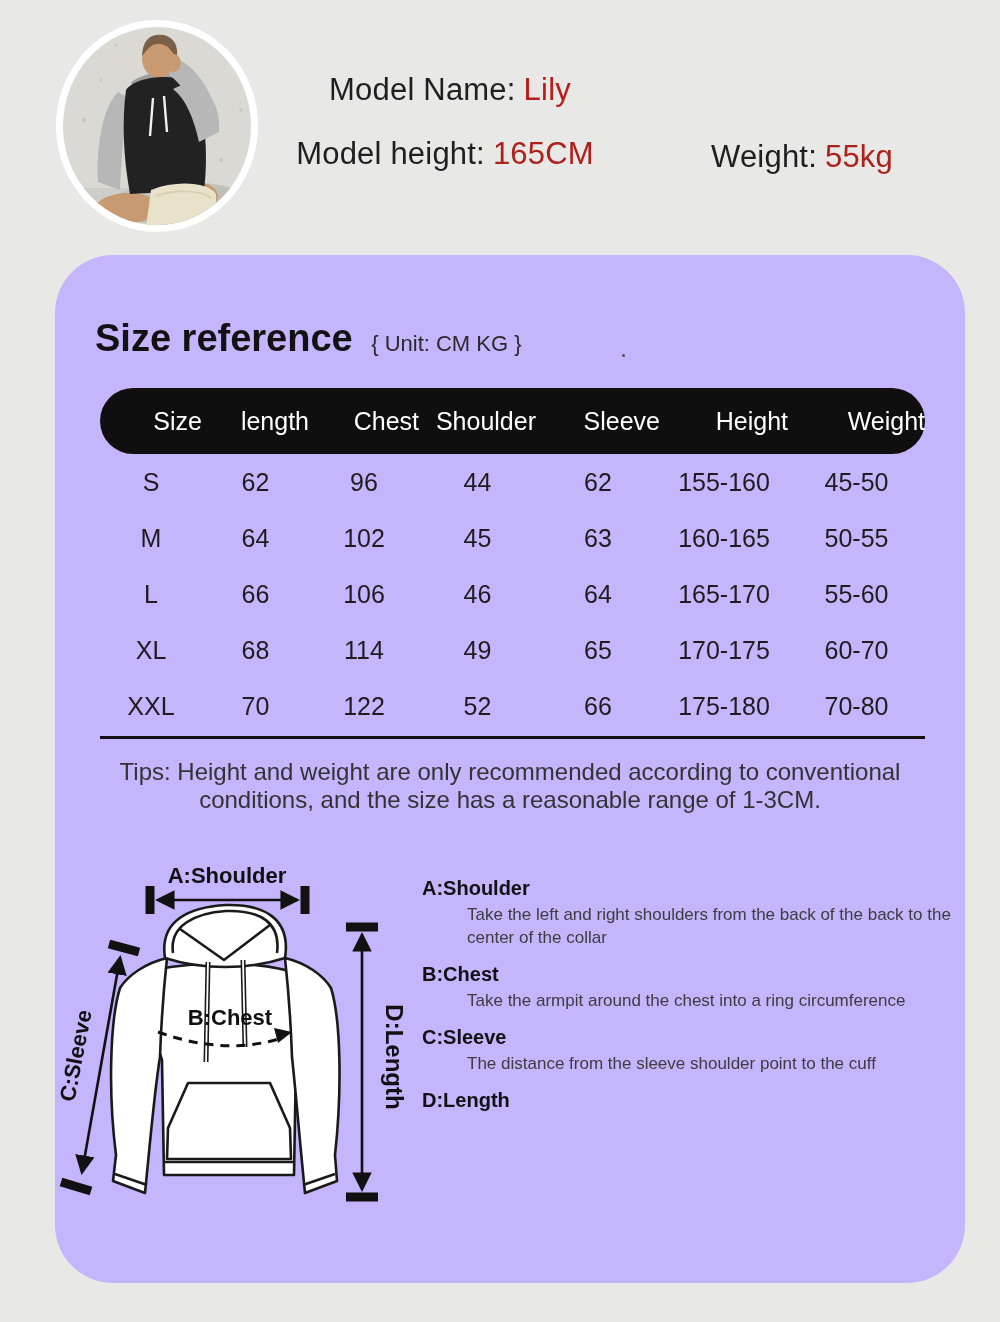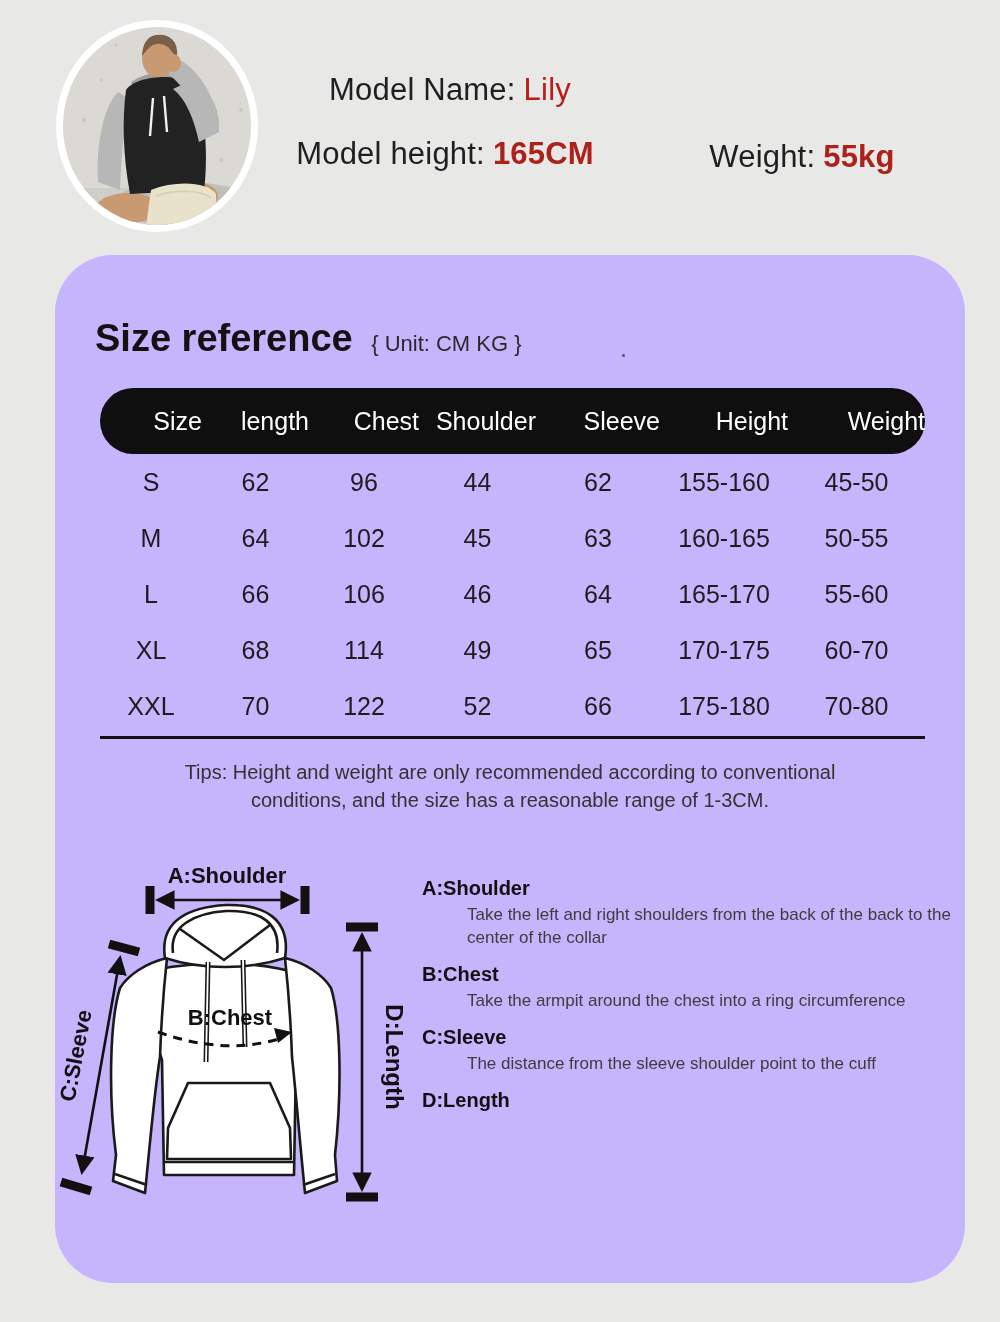--- a/index.html
+++ b/index.html
@@ -4,40 +4,40 @@
 <style>
   html,body{margin:0;padding:0;}
   body{font-family:"Liberation Sans", sans-serif; background:#e8e8e7;}
   .page{position:relative; width:1000px; height:1322px; background:#e8e8e7; overflow:hidden;}
 
   
   .photo-wrap{position:absolute; left:56px; top:20px; width:202px; height:212px;}
   .info-line{position:absolute; white-space:nowrap; font-size:31px; color:#1f1f1f; letter-spacing:0.2px;}
   .info-line .val{margin-left:8px;}
   .val-name{color:#b91c1c;}
-  .val-meas{color:#ad211b;font-weight:bold;}
+  .val-meas{color:#ad211b;}
 
   
   .card{position:absolute; left:55px; top:255px; width:910px; height:1028px; background:#c4b5fd; border-radius:58px;}
   .card-title{position:absolute; left:40px; top:62px; white-space:nowrap;}
   .card-title .t{font-size:38px; font-weight:bold; color:#121212;}
   .card-title .u{font-size:22px; color:#2a2a2a; margin-left:14px;}
   .dot-artifact{position:absolute; left:567px; top:99px; width:3px; height:3px; background:#555; border-radius:50%;}
 
   
   .thead{position:absolute; left:45px; top:133px; width:825px; height:66px; background:#0f0f0f; border-radius:33px;
          display:grid; grid-template-columns:102px 107px 110px 117px 124px 128px 137px; align-items:center;}
   .thead span{color:#ffffff; font-size:25px; text-align:right;}
   .tbody{position:absolute; left:45px; top:199px; width:825px;}
   .trow{display:grid; grid-template-columns:102px 107px 110px 117px 124px 128px 137px; height:56px; align-items:center;}
   .trow span{color:#1d1d1d; font-size:25px; text-align:center;}
   .tdivider{position:absolute; left:45px; top:481px; width:825px; height:3px; background:#111;}
 
   
-  .tips{position:absolute; left:0; top:503px; width:910px; text-align:center; color:#333; font-size:20px; line-height:28px;}
+  .tips{position:absolute; left:0; top:503px; width:910px; text-align:center; color:#333; font-size:24px; line-height:28px;}
 
   
   .diagram{position:absolute; left:-15px; top:595px; width:400px; height:360px; overflow:visible;}
   .guide{position:absolute; left:367px; top:622px; width:545px;}
   .guide-item{margin-bottom:14px;}
   .guide-title{font-size:20px; font-weight:bold; color:#111; margin-bottom:3px;}
   .guide-desc{font-size:17px; color:#3d3d3d; line-height:1.36;margin-left:45px;}
 
   .diag-label{font-weight:bold; font-size:22px; fill:#111;}
   .diag-stroke{fill:#ffffff; stroke:#1a1a1a; stroke-width:2.6; stroke-linejoin:round;}

